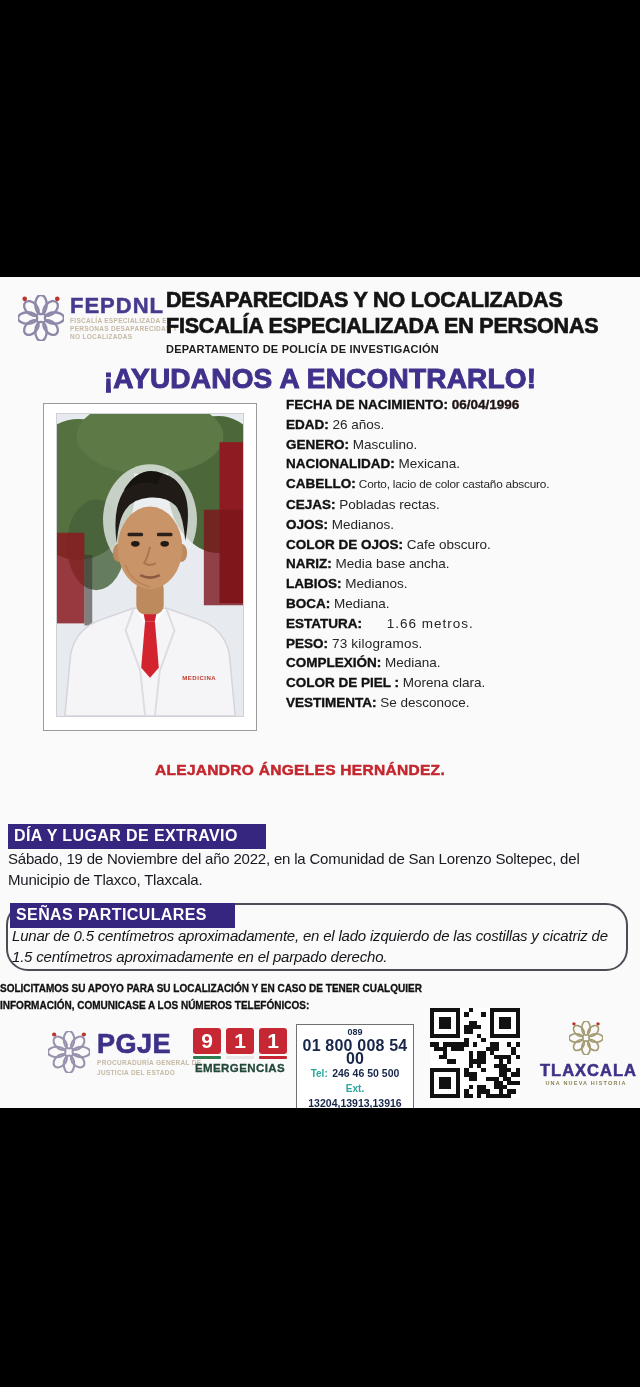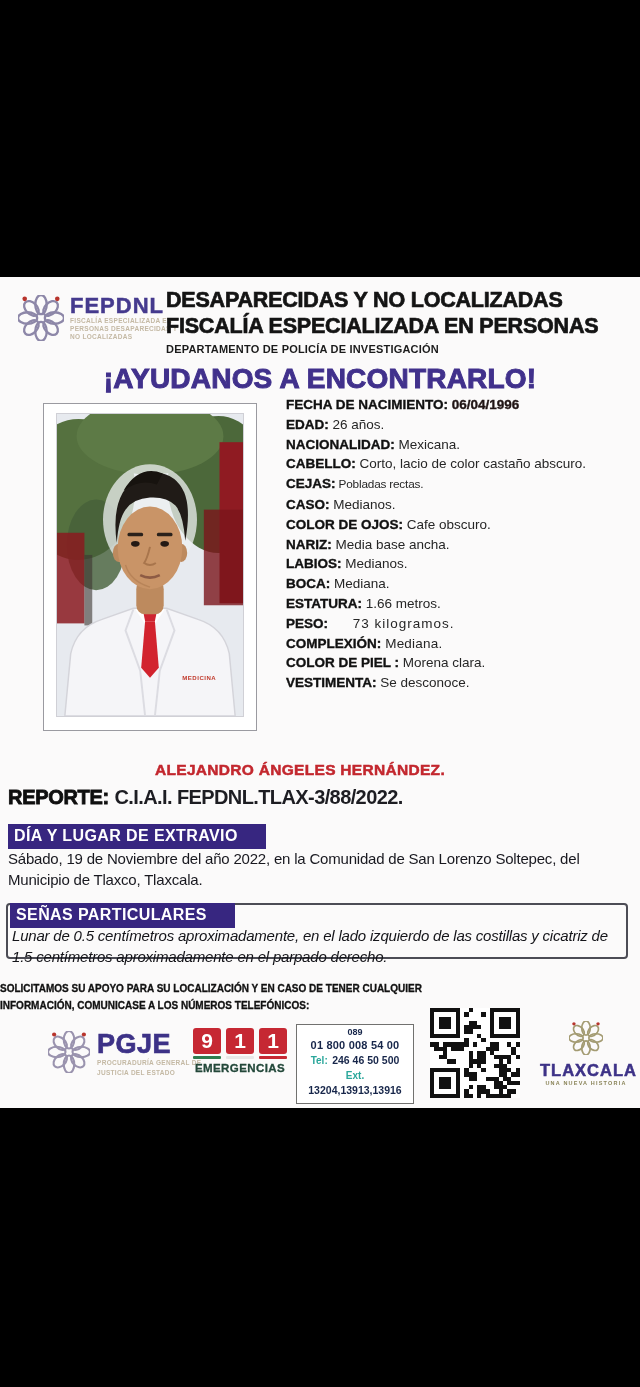--- a/index.html
+++ b/index.html
@@ -34,42 +34,42 @@
   
   .person-name{position:absolute;left:0;top:484px;width:600px;text-align:center;font-size:15.5px;font-weight:900;color:#c3272e;-webkit-text-stroke:.5px #c3272e;letter-spacing:.3px;}
   .report-line{position:absolute;left:8px;top:509px;font-size:20px;white-space:nowrap;}
   .report-line .rl{font-weight:900;color:#0f0f0f;-webkit-text-stroke:.8px #0f0f0f;letter-spacing:-.3px;}
   .report-line .rv{font-weight:600;color:#1d1d22;letter-spacing:-.6px;}
 
   
   .banner{display:inline-block;background:#372680;color:#fff;font-size:16px;font-weight:bold;letter-spacing:.4px;padding:3px 28px 4px 6px;}
   .banner1{position:absolute;left:8px;top:547px;}
   .para1{position:absolute;left:8px;top:571px;width:618px;font-size:15px;line-height:21px;color:#18181f;font-weight:500;letter-spacing:-.2px;}
-  .senas-box{position:absolute;left:6px;top:626px;width:622px;height:56px;border:2px solid #4c4c55;border-radius:4px;}
+  .senas-box{position:absolute;left:6px;top:626px;width:622px;height:68px;border:2px solid #4c4c55;border-radius:22px;}
   .banner2{position:absolute;left:2px;top:-2px;}
   .para2{position:absolute;left:4px;top:21px;width:608px;font-size:15px;line-height:20.5px;color:#141419;font-weight:500;letter-spacing:-.2px;font-style:italic;}
 
   
   .appeal{position:absolute;left:0;top:704px;width:100%;font-size:10px;font-weight:900;color:#121212;-webkit-text-stroke:.3px #121212;line-height:16.5px;}
 
   
   .footer{position:absolute;left:0;top:740px;width:640px;height:90px;}
   .pgje{position:absolute;left:48px;top:14px;display:flex;align-items:flex-start;gap:7px;}
   .pgje .acr{font-size:27px;font-weight:900;color:#3d3287;-webkit-text-stroke:.7px #3d3287;line-height:26px;letter-spacing:.5px;}
   .pgje .logo-sub{margin-top:2px;}
   .e911{position:absolute;left:188px;top:11px;width:104px;text-align:center;}
   .e911 .tiles{display:flex;gap:5px;justify-content:center;}
   .tile{width:28px;}
   .tile .sq{width:28px;height:26px;background:#c62833;border-radius:3px;color:#fff;font-size:21px;font-weight:900;line-height:26px;text-align:center;}
   .tile .stripe{height:3px;margin-top:2px;border-radius:1px;}
   .stripe-g{background:#2e7d4f;} .stripe-w{background:#e8e8e8;} .stripe-r{background:#c62833;}
   .e911 .emlabel{margin-top:3px;font-size:11.5px;font-weight:900;color:#23483a;-webkit-text-stroke:.3px #23483a;letter-spacing:.4px;}
   .phonebox{position:absolute;left:296px;top:7px;width:118px;border:1px solid #71716f;background:#fff;text-align:center;padding:1px 2px 6px 2px;line-height:13px;}
   .phonebox .p1{font-size:9px;font-weight:bold;color:#17264a;}
-  .phonebox .p2{font-size:11px;font-weight:900;color:#17264a;letter-spacing:.2px;}
+  .phonebox .p2{font-size:16px;font-weight:900;color:#17264a;letter-spacing:.2px;}
   .phonebox .plab{color:#2aa79b;font-weight:bold;font-size:10px;}
   .phonebox .pnum{color:#17264a;font-weight:900;font-size:10.5px;}
   .qr{position:absolute;left:430px;top:-9px;width:90px;height:90px;background:#fff;}
   .qr svg{width:100%;height:100%;display:block;}
   .tlx{position:absolute;left:540px;top:4px;width:92px;text-align:center;}
   .tlx .acr{font-size:16.5px;font-weight:900;color:#3d3287;-webkit-text-stroke:.5px #3d3287;letter-spacing:1px;margin-top:2px;}
   .tlx .tag{font-size:5.5px;color:#8a8458;font-weight:bold;letter-spacing:1.2px;}
 
   .letterbox{position:absolute;left:0;width:640px;background:#000;}
   .lb-top{top:0;height:277px;}
@@ -157,41 +157,38 @@
         <path d="M95,132 Q92,144 89,148 Q95,152 101,148" fill="none" stroke="#a8754c" stroke-width="2"></path>
         <path d="M85,160 Q95,165 105,160" fill="none" stroke="#8d5b44" stroke-width="2.6"></path>
         <path d="M70,150 Q75,166 95,172" fill="none" stroke="#b07e52" stroke-width="1.4" opacity=".7"></path>
         <text x="128" y="264" font-size="6.2" fill="#c0392b" font-weight="bold" letter-spacing=".5">MEDICINA</text>
       </svg>
     </div>
 
     <div class="details" id="details-list">
         <div class="detail-row"><span class="lbl">FECHA DE NACIMIENTO:</span><span class="val"> 06/04/1996</span></div>
         <div class="detail-row"><span class="lbl">EDAD:</span><span class="val"> 26 años.</span></div>
+        <div class="detail-row"><span class="lbl">GENERO:</span><span class="val"> Masculino.</span></div>
         <div class="detail-row"><span class="lbl">NACIONALIDAD:</span><span class="val"> Mexicana.</span></div>
         <div class="detail-row"><span class="lbl">CABELLO:</span><span class="val"> Corto, lacio de color castaño abscuro.</span></div>
         <div class="detail-row"><span class="lbl">CEJAS:</span><span class="val"> Pobladas rectas.</span></div>
-        <div class="detail-row"><span class="lbl">CASO:</span><span class="val"> Medianos.</span></div>
+        <div class="detail-row"><span class="lbl">OJOS:</span><span class="val"> Medianos.</span></div>
         <div class="detail-row"><span class="lbl">COLOR DE OJOS:</span><span class="val"> Cafe obscuro.</span></div>
         <div class="detail-row"><span class="lbl">NARIZ:</span><span class="val"> Media base ancha.</span></div>
         <div class="detail-row"><span class="lbl">LABIOS:</span><span class="val"> Medianos.</span></div>
         <div class="detail-row"><span class="lbl">BOCA:</span><span class="val"> Mediana.</span></div>
         <div class="detail-row"><span class="lbl">ESTATURA:</span><span class="val"> 1.66 metros.</span></div>
         <div class="detail-row"><span class="lbl">PESO:</span><span class="val"> 73 kilogramos.</span></div>
         <div class="detail-row"><span class="lbl">COMPLEXIÓN:</span><span class="val"> Mediana.</span></div>
         <div class="detail-row"><span class="lbl">COLOR DE PIEL :</span><span class="val"> Morena clara.</span></div>
         <div class="detail-row"><span class="lbl">VESTIMENTA:</span><span class="val"> Se desconoce.</span></div>
       </div>
 
     <div class="person-name">ALEJANDRO ÁNGELES HERNÁNDEZ.</div>
 
-    <div class="report-line">
-      <span class="rl">REPORTE:</span>
-      <span class="rv">C.I.A.I. FEPDNL.TLAX-3/88/2022.</span>
-    </div>
 
     <div class="banner banner1">DÍA Y LUGAR  DE EXTRAVIO</div>
     <div class="para1">Sábado, 19 de Noviembre del año 2022, en la Comunidad de San Lorenzo Soltepec, del Municipio de Tlaxco, Tlaxcala.</div>
 
     <div class="senas-box">
       <div class="banner banner2">SEÑAS PARTICULARES</div>
       <div class="para2">Lunar de 0.5 centímetros aproximadamente, en el lado izquierdo de las costillas y cicatriz de 1.5 centímetros aproximadamente en el parpado derecho.</div>
     </div>
 
     <div class="appeal">

